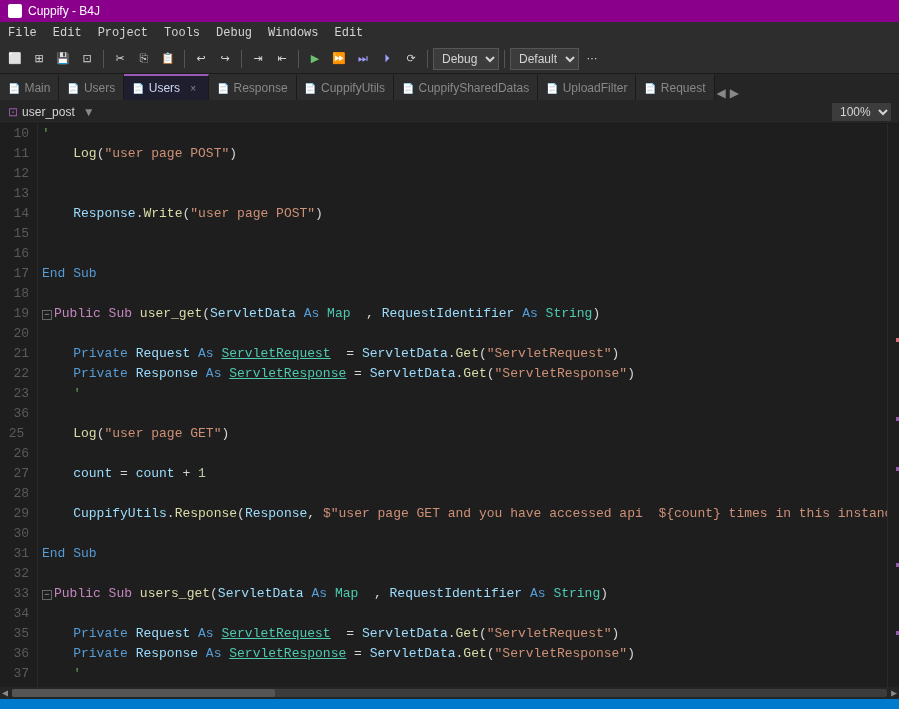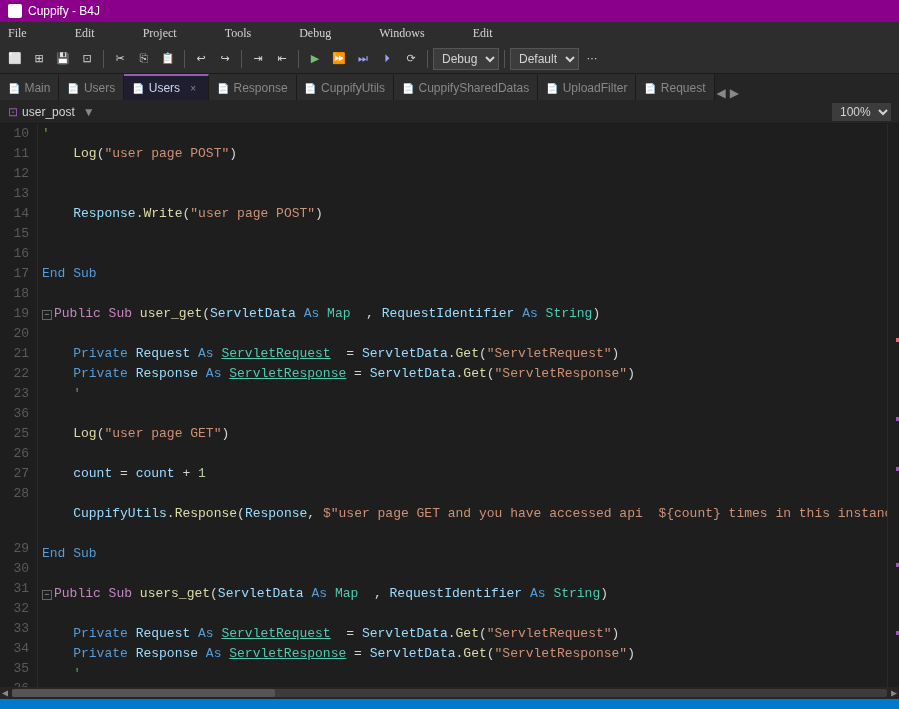--- a/index.html
+++ b/index.html
@@ -23,24 +23,23 @@
       border-radius: 2px;
       display: inline-block;
     }
 
     
     #menu-bar {
       background: #2d2d2d;
       display: flex;
       align-items: center;
       height: 22px;
-      font-family: Liberation Serif, serif;
+      font-family: Liberation Mono, monospace;
       font-size: 12px;
       color: #d4d4d4;
-      gap: 32px;
     }
     #menu-bar span {
       padding: 2px 8px;
       cursor: pointer;
     }
 
     
     #toolbar {
       background: #2d2d2d;
       height: 30px;
@@ -330,25 +329,25 @@
       <div style="line-height: 20px;">15</div>
       <div style="line-height: 20px;">16</div>
       <div style="line-height: 20px;">17</div>
       <div style="line-height: 20px;">18</div>
       <div style="line-height: 20px;">19</div>
       <div style="line-height: 20px;">20</div>
       <div style="line-height: 20px;">21</div>
       <div style="line-height: 20px;">22</div>
       <div style="line-height: 20px;">23</div>
       <div style="line-height: 20px;">36</div>
-      <div style="line-height: 20px;">25</div>
+      <div style="line-height: 20px; text-align: center;">25</div>
       <div style="line-height: 20px;">26</div>
       <div style="line-height: 20px;">27</div>
       <div style="line-height: 20px;">28</div>
-      <div style="line-height: 20px; margin-top: 35px;">29</div>
+      <div style="line-height: 20px;">29</div>
       <div style="line-height: 20px;">30</div>
       <div style="line-height: 20px;">31</div>
       <div style="line-height: 20px;">32</div>
       <div style="line-height: 20px;">33</div>
       <div style="line-height: 20px;">34</div>
       <div style="line-height: 20px;">35</div>
       <div style="line-height: 20px;">36</div>
       <div style="line-height: 20px;">37</div>
       <div style="line-height: 20px;">38</div>
     </div>

